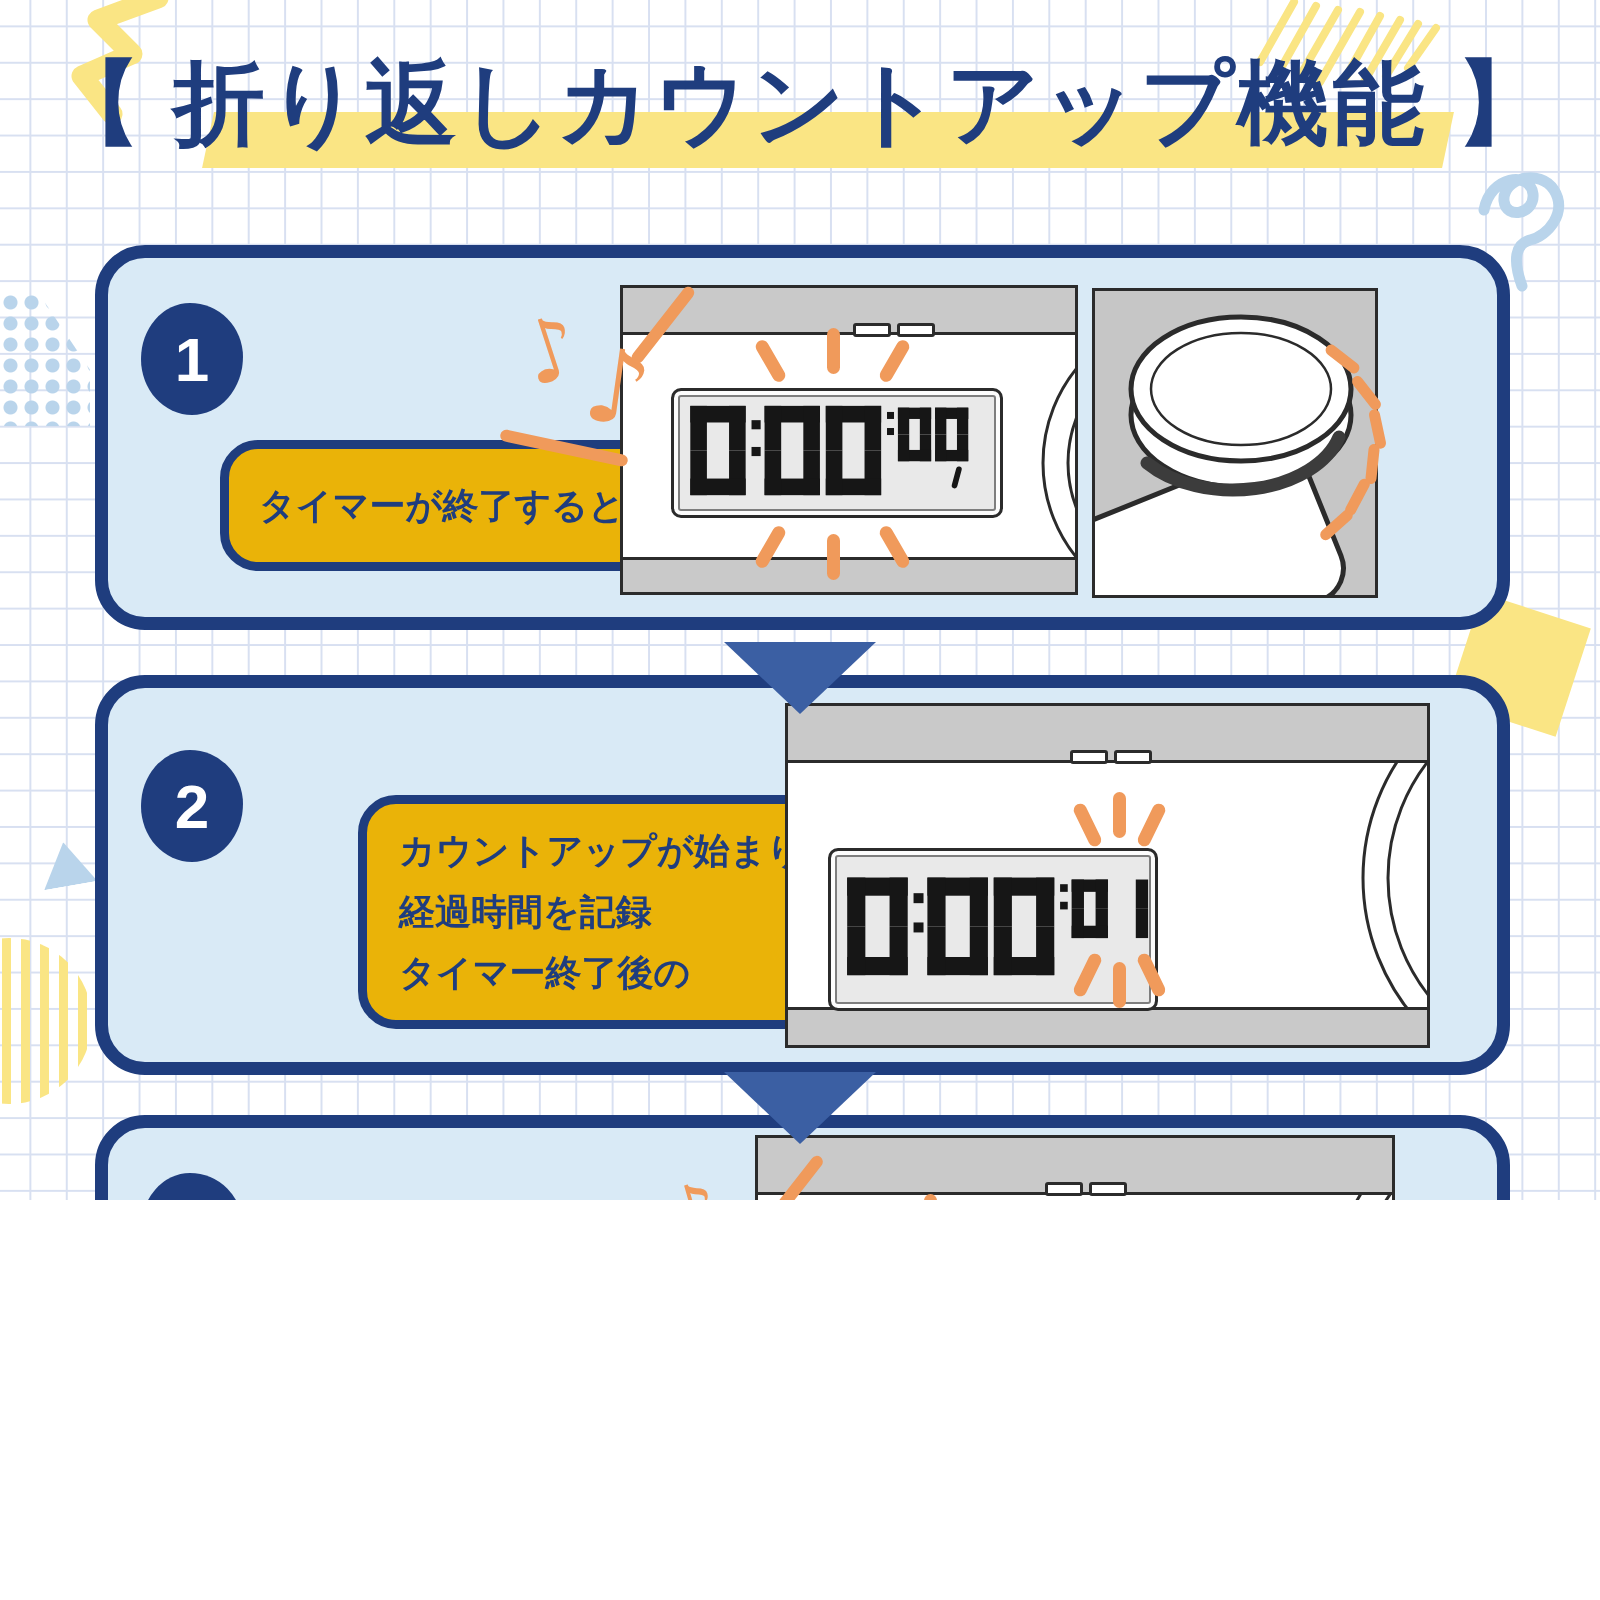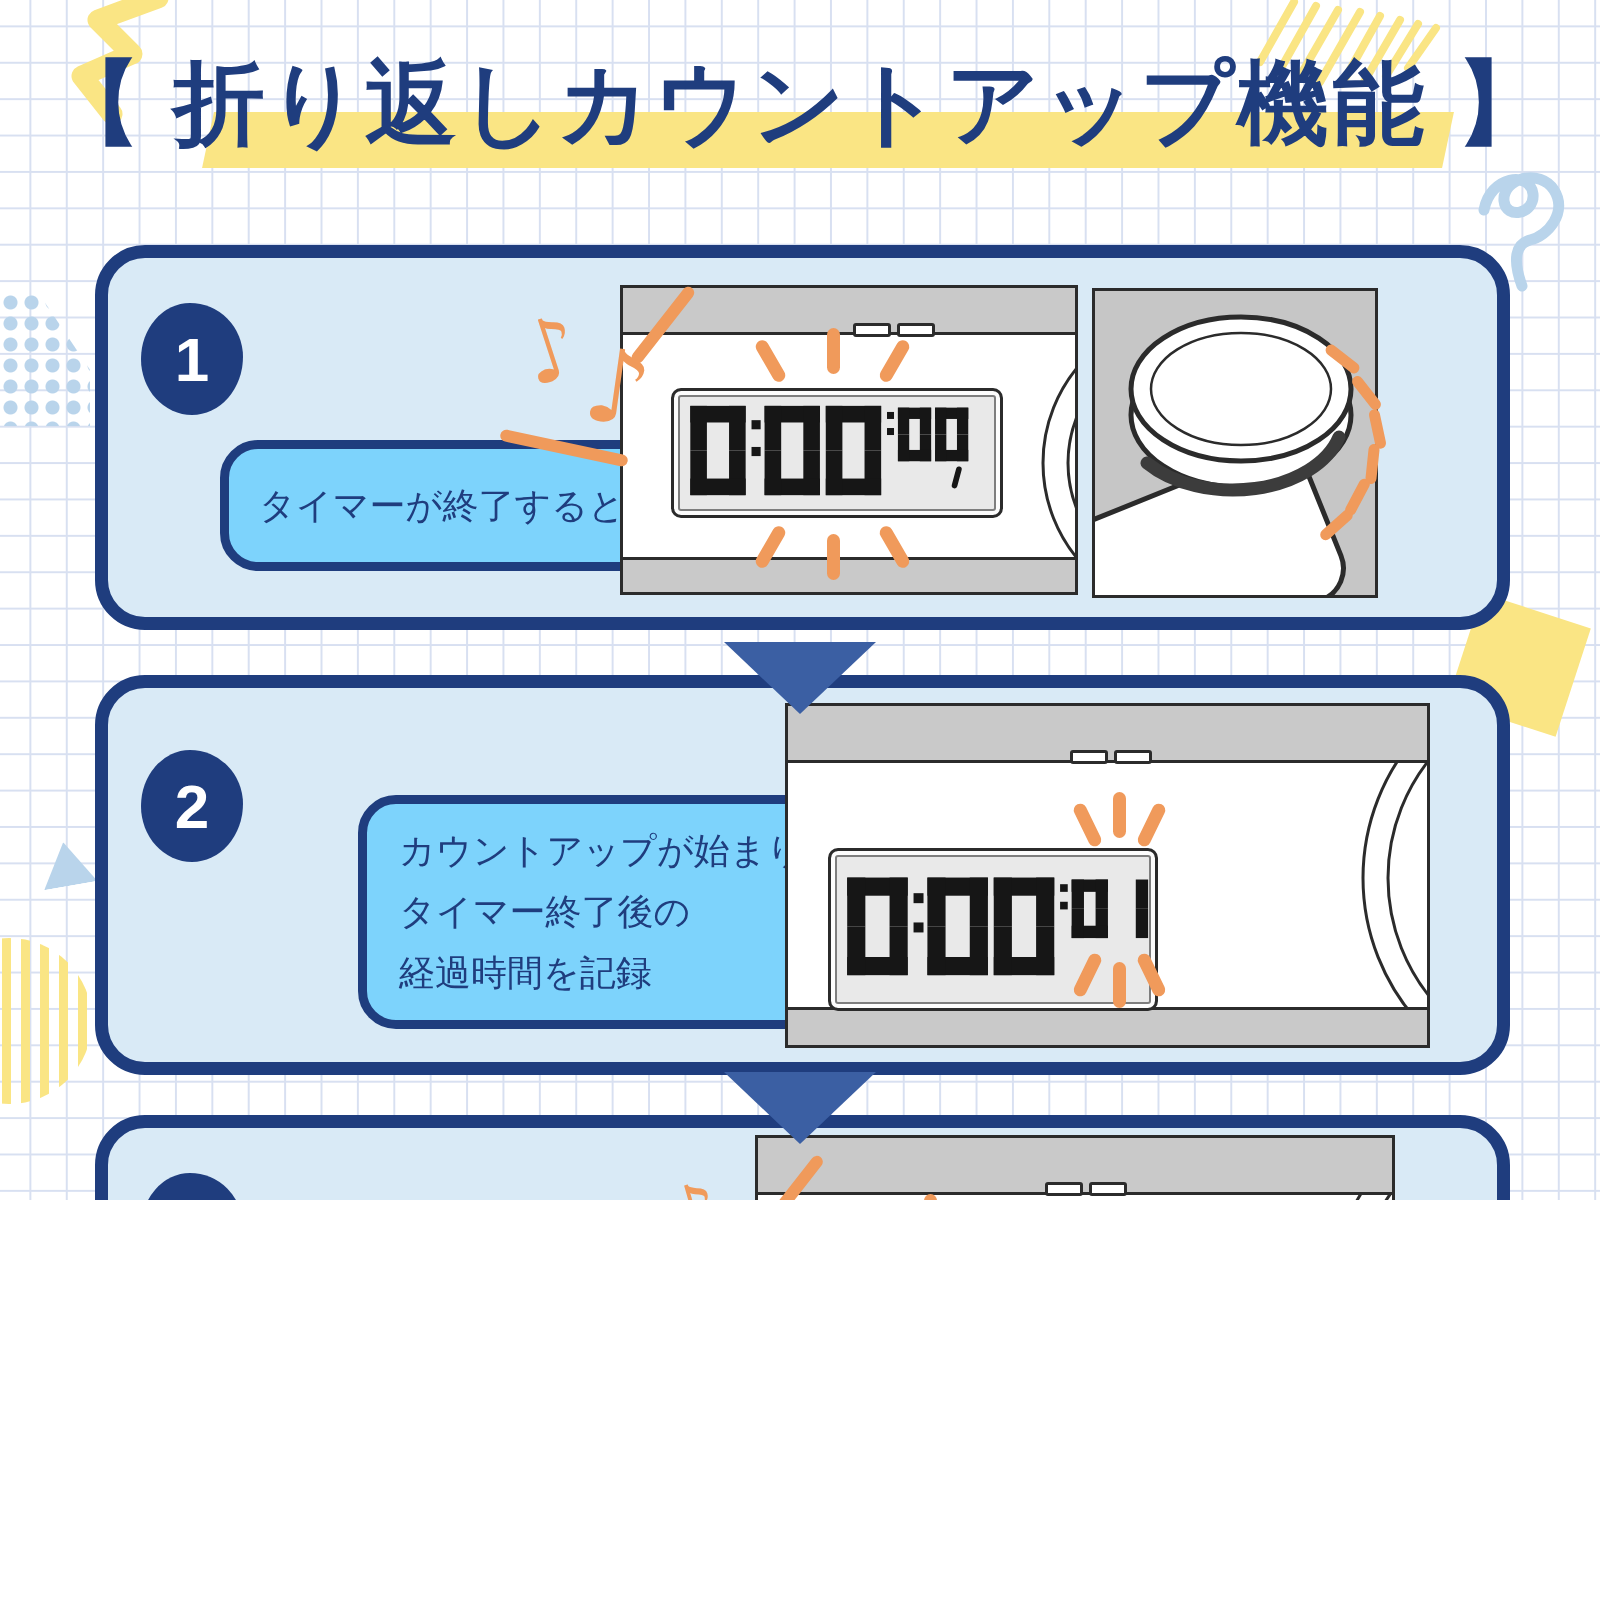--- a/index.html
+++ b/index.html
@@ -35,22 +35,22 @@
 .title-highlight{position:absolute;left:208px;top:112px;width:1240px;height:56px;
   background:var(--yellow);transform:skewX(-12deg);}
 .title{position:absolute;left:0;top:42px;width:100%;text-align:center;
   font-size:92px;font-weight:700;color:var(--navy);letter-spacing:3px;}
 
 .step-box{position:absolute;left:95px;width:1415px;background:var(--box-fill);
   border:13px solid var(--navy);border-radius:50px;z-index:2;}
 .badge{position:absolute;left:33px;top:45px;width:102px;height:112px;background:var(--navy);
   border-radius:48% 52% 50% 50%/50% 48% 52% 50%;display:flex;align-items:center;justify-content:center;
   color:#fff;font-size:62px;font-weight:700;}
-.label{position:absolute;background:#7dd3fc;border:9px solid var(--navy);border-radius:38px;
-  color:var(--navy);font-weight:400;white-space:nowrap;}
+.label{position:absolute;background:#eab308;border:9px solid var(--navy);border-radius:38px;
+  color:var(--navy);font-weight:700;white-space:nowrap;}
 .label .line{display:block;line-height:1.7;}
 .label-1{left:112px;top:182px;font-size:36px;padding:26px 30px;}
 .label-2{left:250px;top:107px;font-size:36px;padding:16px 32px;}
 .label-3{left:263px;top:198px;font-size:36px;padding:18px 30px;}
 
 .panel{position:absolute;z-index:4;background:#fff;border:3px solid var(--outline);}
 .panel .dial{position:absolute;inset:0;width:100%;height:100%;}
 .band{position:absolute;left:0;width:100%;background:var(--device-gray);}
 .band.top{top:0;border-bottom:3px solid var(--outline);}
 .band.bottom{bottom:0;border-top:3px solid var(--outline);}
@@ -124,22 +124,22 @@
       <span class="line">タイマーが終了すると</span>
     </div>
   </section>
 
   <section class="step-box" style="top:675px;height:400px">
     <div class="badge" style="top:62px">
       <span>2</span>
     </div>
     <div class="label label-2">
       <span class="line">カウントアップが始まり</span>
+      <span class="line">経過時間を記録</span>
       <span class="line">タイマー終了後の</span>
-      <span class="line">経過時間を記録</span>
     </div>
   </section>
 
   <section class="step-box" style="top:1115px;height:395px">
     <div class="badge">
       <span>3</span>
     </div>
     <div class="label label-3">
     </div>
   </section>

